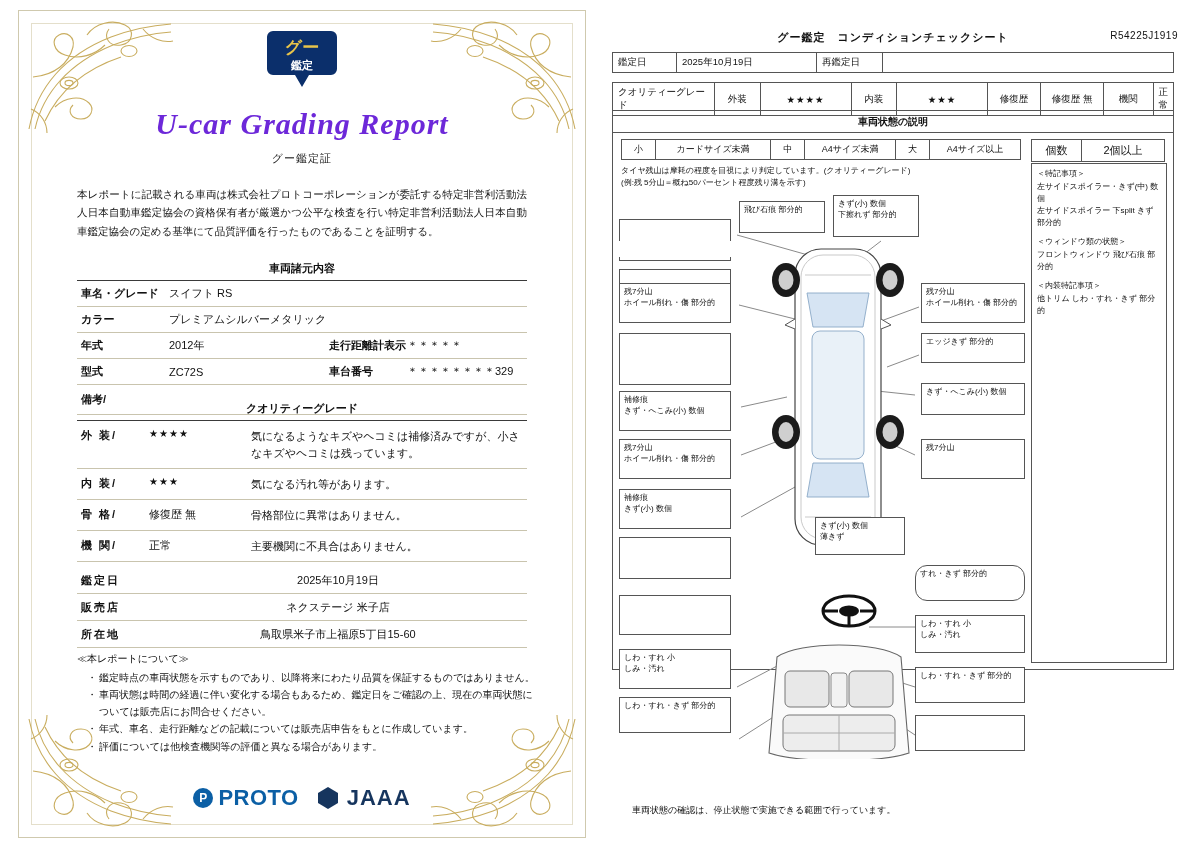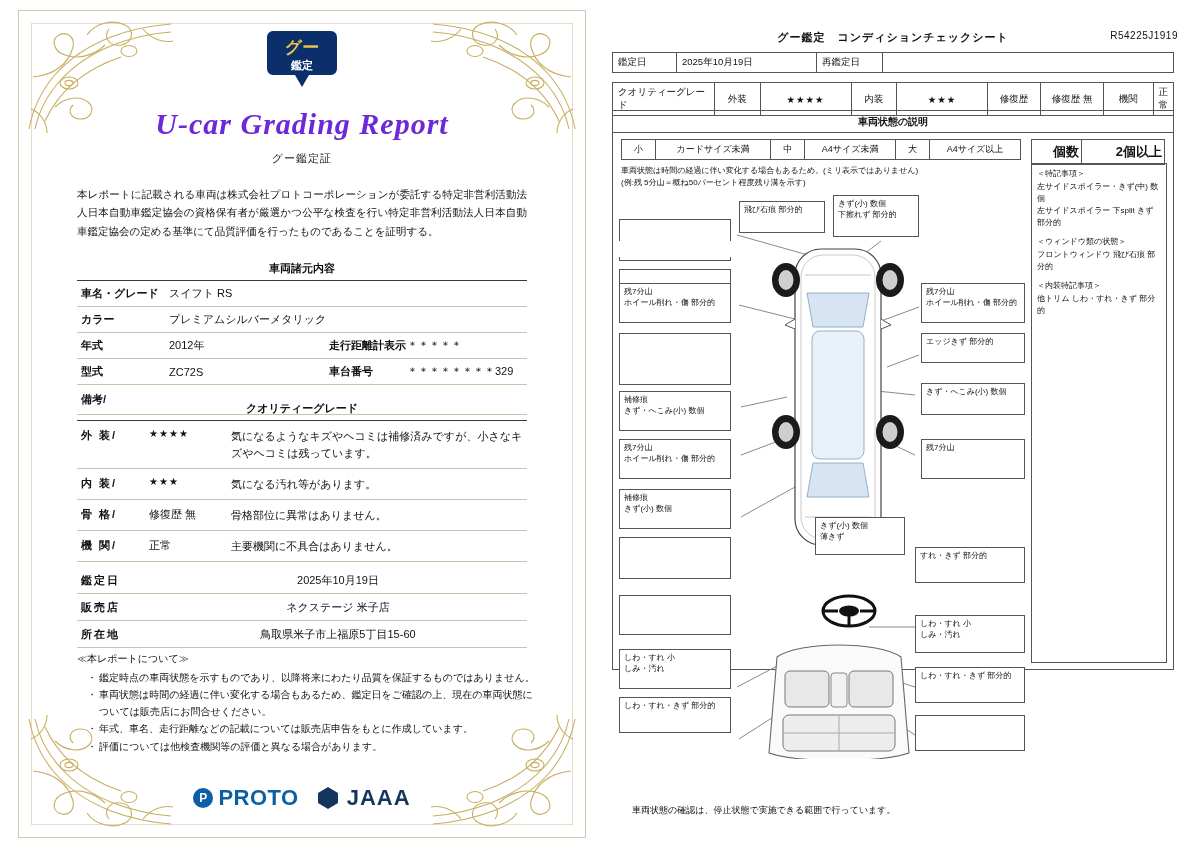--- a/index.html
+++ b/index.html
@@ -69,21 +69,21 @@
   .row.tall { min-height:30px; }
 
   #grade-block { position:absolute; left:58px; right:58px; top:385px; }
   .grade-row {
     display:flex; align-items:flex-start;
     border-bottom:1px solid #c9c4ae;
     font-size:11px; padding:7px 0 6px;
   }
   .grade-row .g-lbl { width:72px; font-weight:bold; padding-left:4px; letter-spacing:2px;}
   .grade-row .g-stars { width:82px; color:#111; font-size:10px; letter-spacing:1px; }
-  .grade-row .g-txt { flex:1; line-height:1.55; }
+  .grade-row .g-txt { flex:1; line-height:1.55;margin-left:20px; }
   .grade-row .g-mid { width:82px; }
 
   #meta-block { position:absolute; left:58px; right:58px; top:556px; }
   .meta-row { display:flex; align-items:center; border-bottom:1px solid #c9c4ae; min-height:27px; font-size:11px; }
   .meta-row .m-lbl { width:72px; font-weight:bold; padding-left:4px; letter-spacing:2px; }
   .meta-row .m-val { flex:1; text-align:center; }
 
   #notes {
     position:absolute; left:58px; right:50px; top:640px;
     font-size:10px; line-height:1.65;
@@ -137,21 +137,21 @@
     border:1px solid #555;
   }
   #cond-head {
     height:22px; line-height:22px; text-align:center; font-weight:bold;
     font-size:10px; border-bottom:1px solid #555;
   }
   #size-legend { position:absolute; left:8px; top:28px; width:400px; }
   #size-legend td { text-align:center; font-size:9px; padding:3px 2px; }
   #size-legend td.k { width:34px; }
   #count-legend { position:absolute; right:8px; top:28px; width:134px; }
-  #count-legend td { text-align:right; font-size:13px; padding:3px 2px;font-weight:bold; }
+  #count-legend td { text-align:center; font-size:11px; padding:3px 2px; }
 
   #tire-note {
     position:absolute; left:8px; top:54px; width:406px;
     font-size:8px; line-height:1.45;
   }
 
   
   #memo-col {
     position:absolute; right:6px; top:52px; width:136px; bottom:6px;
     border:1px solid #555; padding:4px 5px; font-size:8px; line-height:1.5;
@@ -405,21 +405,21 @@
       <table id="count-legend" class="tbl">
         <tbody>
             <tr>
           <td style="width:50px">個数</td>
           <td>2個以上</td>
         </tr>
       </tbody>
         </table>
 
       <div id="tire-note">
-        <div>車両状態は時間の経過に伴い変化する場合もあるため。(ミリ表示ではありません)</div>
+        <div>タイヤ残山は摩耗の程度を目視により判定しています。(クオリティーグレード)</div>
         <div>(例:残 5分山＝概ね50パーセント程度残り溝を示す)</div>
       </div>
 
       <div id="memo-col">
         <div class="memo-h">＜特記事項＞</div>
         <div class="memo-b" style="white-space:pre-line">左サイドスポイラー・きず(中) 数個
 左サイドスポイラー 下split きず
 部分的</div>
         <div class="memo-h">＜ウィンドウ類の状態＞</div>
         <div class="memo-b" style="white-space:pre-line">フロントウィンドウ 飛び石痕 部分的</div>
@@ -528,21 +528,21 @@
         <div class="cbox" style="left:0px;  top:252px; width:112px; height:40px; white-space:pre-line">残7分山
 ホイール削れ・傷 部分的</div>
         <div class="cbox" style="left:302px; top:252px; width:104px; height:40px;">残7分山</div>
         <div class="cbox" style="left:0px;  top:302px; width:112px; height:40px; white-space:pre-line">補修痕
 きず(小) 数個</div>
         <div class="cbox" style="left:0px;  top:350px; width:112px; height:42px;"></div>
         <div class="cbox" style="left:196px; top:330px; width:90px;  height:38px; white-space:pre-line">きず(小) 数個
 薄きず</div>
         <div class="cbox" style="left:302px; top:330px; width:0; height:0; border:none;"></div>
 
-        <div class="cbox" style="left:296px; top:360px; width:110px; height:36px;">すれ・きず 部分的</div>
+        <div class="cbox" style="left:296px; top:378px; width:110px; height:36px;border-radius:12px;">すれ・きず 部分的</div>
         <div class="cbox" style="left:0px;  top:408px; width:112px; height:40px;"></div>
         <div class="cbox" style="left:296px; top:428px; width:110px; height:38px; white-space:pre-line">しわ・すれ 小
 しみ・汚れ</div>
         <div class="cbox" style="left:0px;  top:462px; width:112px; height:40px; white-space:pre-line">しわ・すれ 小
 しみ・汚れ</div>
         <div class="cbox" style="left:296px; top:480px; width:110px; height:36px;">しわ・すれ・きず 部分的</div>
         <div class="cbox" style="left:0px;  top:510px; width:112px; height:36px;">しわ・すれ・きず 部分的</div>
         <div class="cbox" style="left:296px; top:528px; width:110px; height:36px;"></div>
       </div>
     </div>

